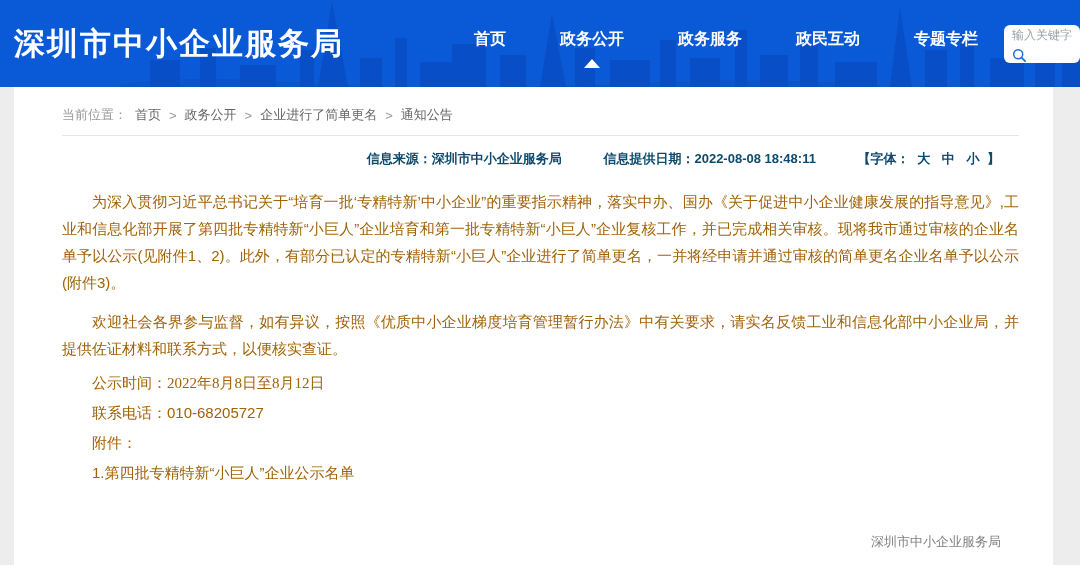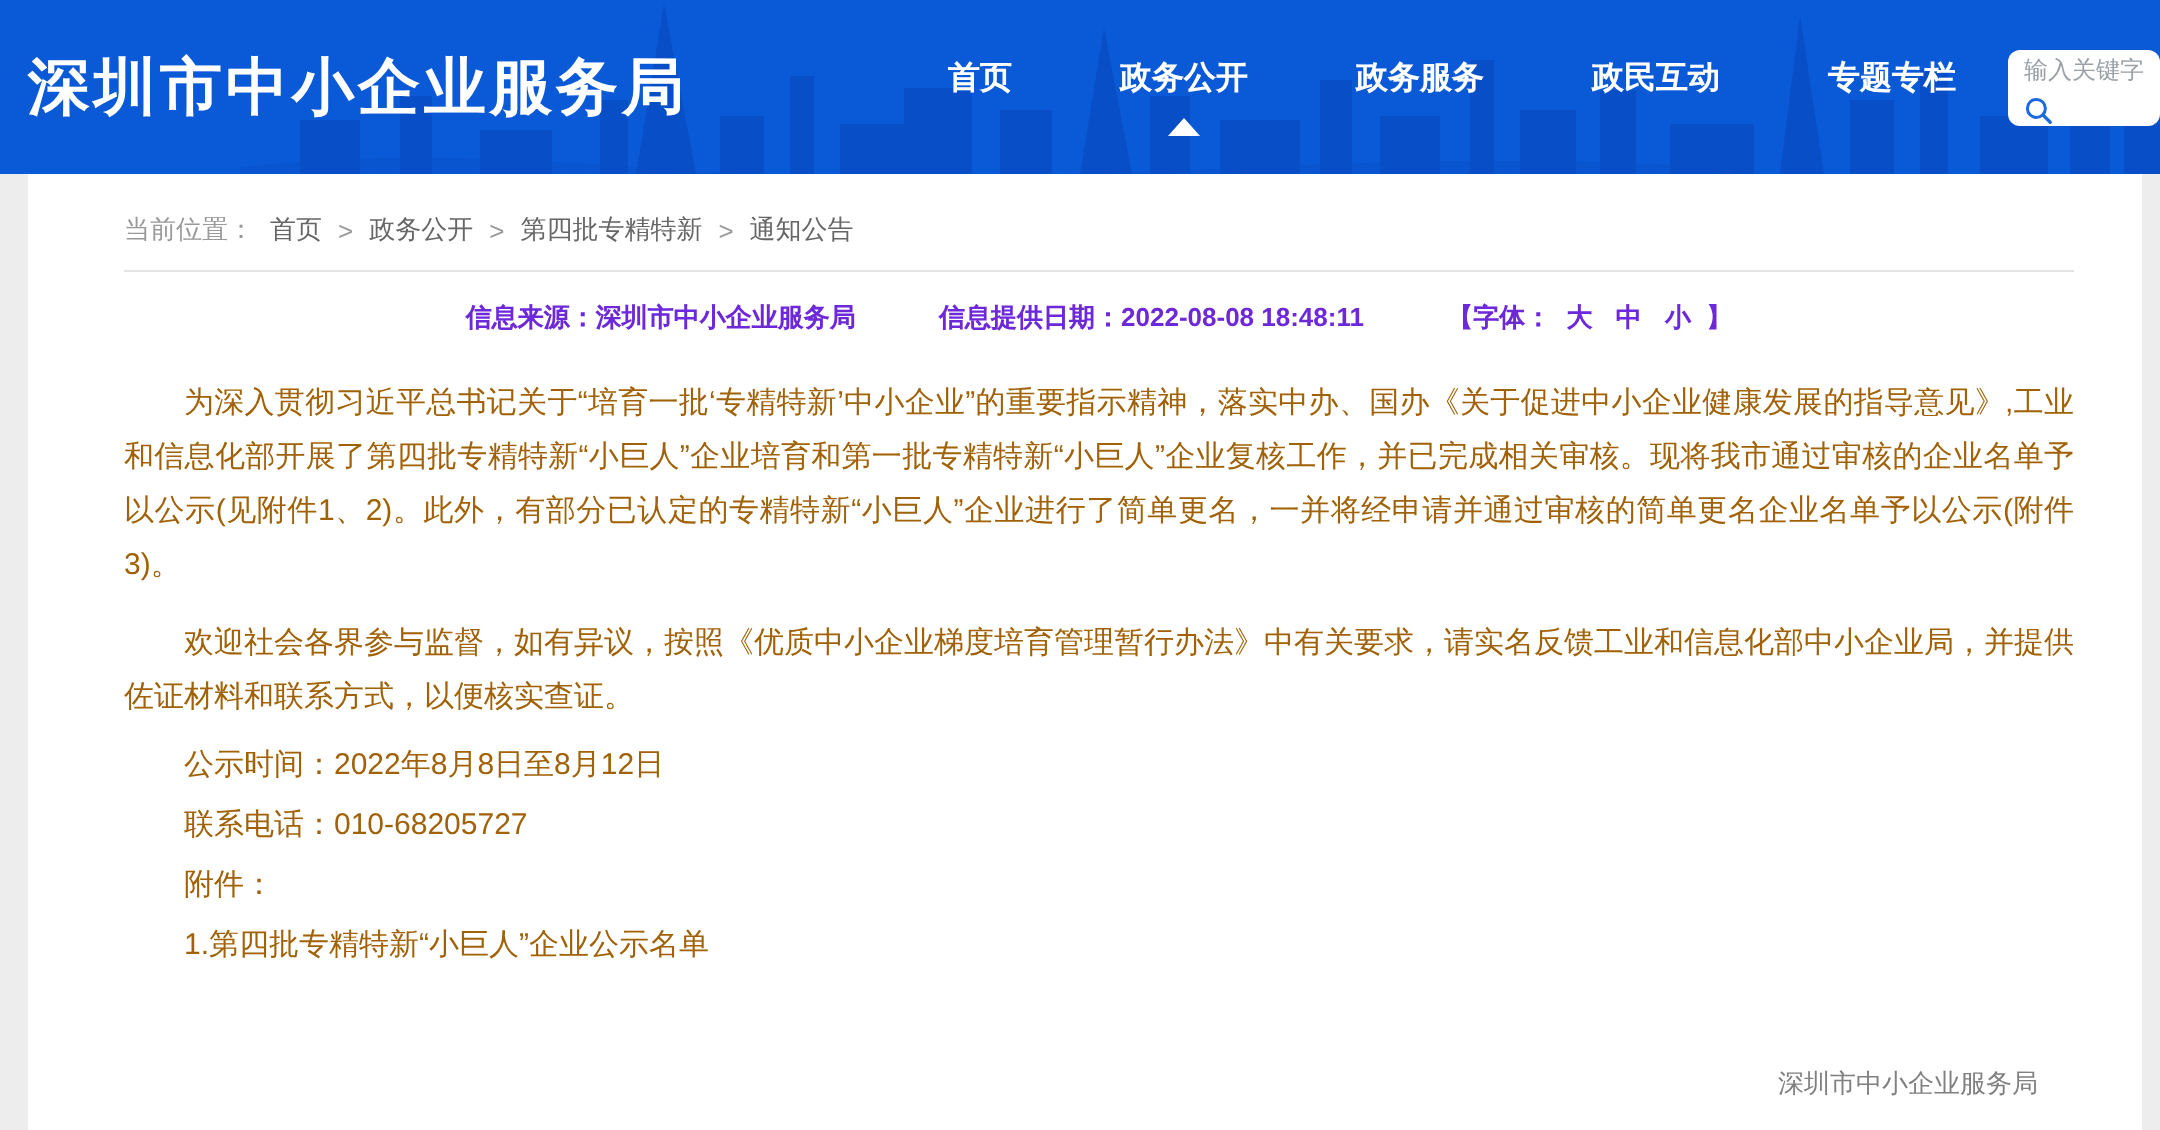--- a/index.html
+++ b/index.html
@@ -47,21 +47,21 @@
     padding: 3px 8px 0 8px;
     display: flex; flex-direction: column; justify-content: space-between;
     cursor: text;
   }
   .search-placeholder { color: #9aa0a6; font-size: 12px; line-height: 14px; }
   .search-icon { width: 15px; height: 15px; display: block; }
 
   
   .page-wrap {
     width: 1080px; height: 478px;
-    padding: 0 9px 0 14px;
+    padding: 0 27px 0 14px;
     background: #ededed;
   }
   .content-card {
     background: #ffffff; width: 100%; height: 100%;
     padding: 0 34px 0 48px;
     position: relative;
   }
 
   .breadcrumb {
     padding-top: 19px; font-size: 13px; color: #999999;
@@ -71,32 +71,32 @@
   .breadcrumb .sep { color: #999999; }
   .breadcrumb-divider { border: none; border-top: 1px solid #e4e4e4; margin-top: 11px; }
 
   .article-title {
     margin: 20px auto 0 auto; width: 960px;
     text-align: center;
     color: #1766d9; font-size: 19px; font-weight: bold;
     line-height: 28px;
   }
   .meta-row {
-    margin-top: 14px; text-align: center;
-    font-size: 13px; color: #6d28d9; font-weight: bold;
+    margin-top: 14px; text-align: right;
+    font-size: 13px; color: #0c4a6e; font-weight: bold;
   }
   .meta-row .seg { margin: 0 19px; }
   .meta-row .font-ctl { margin: 0 4px; cursor: pointer; }
 
   .article-body { margin-top: 20px; color: #a16207; font-size: 15px; }
   .article-body p.para {
     text-indent: 2em; line-height: 27px; text-align: justify; margin-bottom: 12px;
   }
   .info-line { text-indent: 2em; line-height: 18px; margin-top: 12px; margin-bottom: 12px; }
-  .info-gap { margin-top: 4px; }
+  .info-gap { margin-top: 4px; font-family: Liberation Serif, serif; }
   .attachment { text-indent: 2em; line-height: 18px; margin-top: 8px; margin-bottom: 18px; cursor: pointer; }
   .signature {
     position: absolute; right: 52px; bottom: 14px;
     color: #808080; font-size: 13px;
   }
 </style>
 </head>
 <body>
 
 <div class="header">
@@ -165,21 +165,21 @@
 
 <div class="page-wrap">
   <div class="content-card">
 
     <div class="breadcrumb">
       <span>当前位置：</span>
       <span class="crumb">首页</span>
       <span class="sep">&gt;</span>
       <span class="crumb">政务公开</span>
       <span class="sep">&gt;</span>
-      <span class="crumb">第四批专精特新</span>
+      <span class="crumb">企业进行了简单更名</span>
       <span class="sep">&gt;</span>
       <span class="crumb">通知公告</span>
     </div>
     <hr class="breadcrumb-divider">
 
 
     <div class="meta-row">
       <span class="seg">信息来源：深圳市中小企业服务局</span>
       <span class="seg">信息提供日期：2022-08-08 18:48:11</span>
       <span class="seg">

